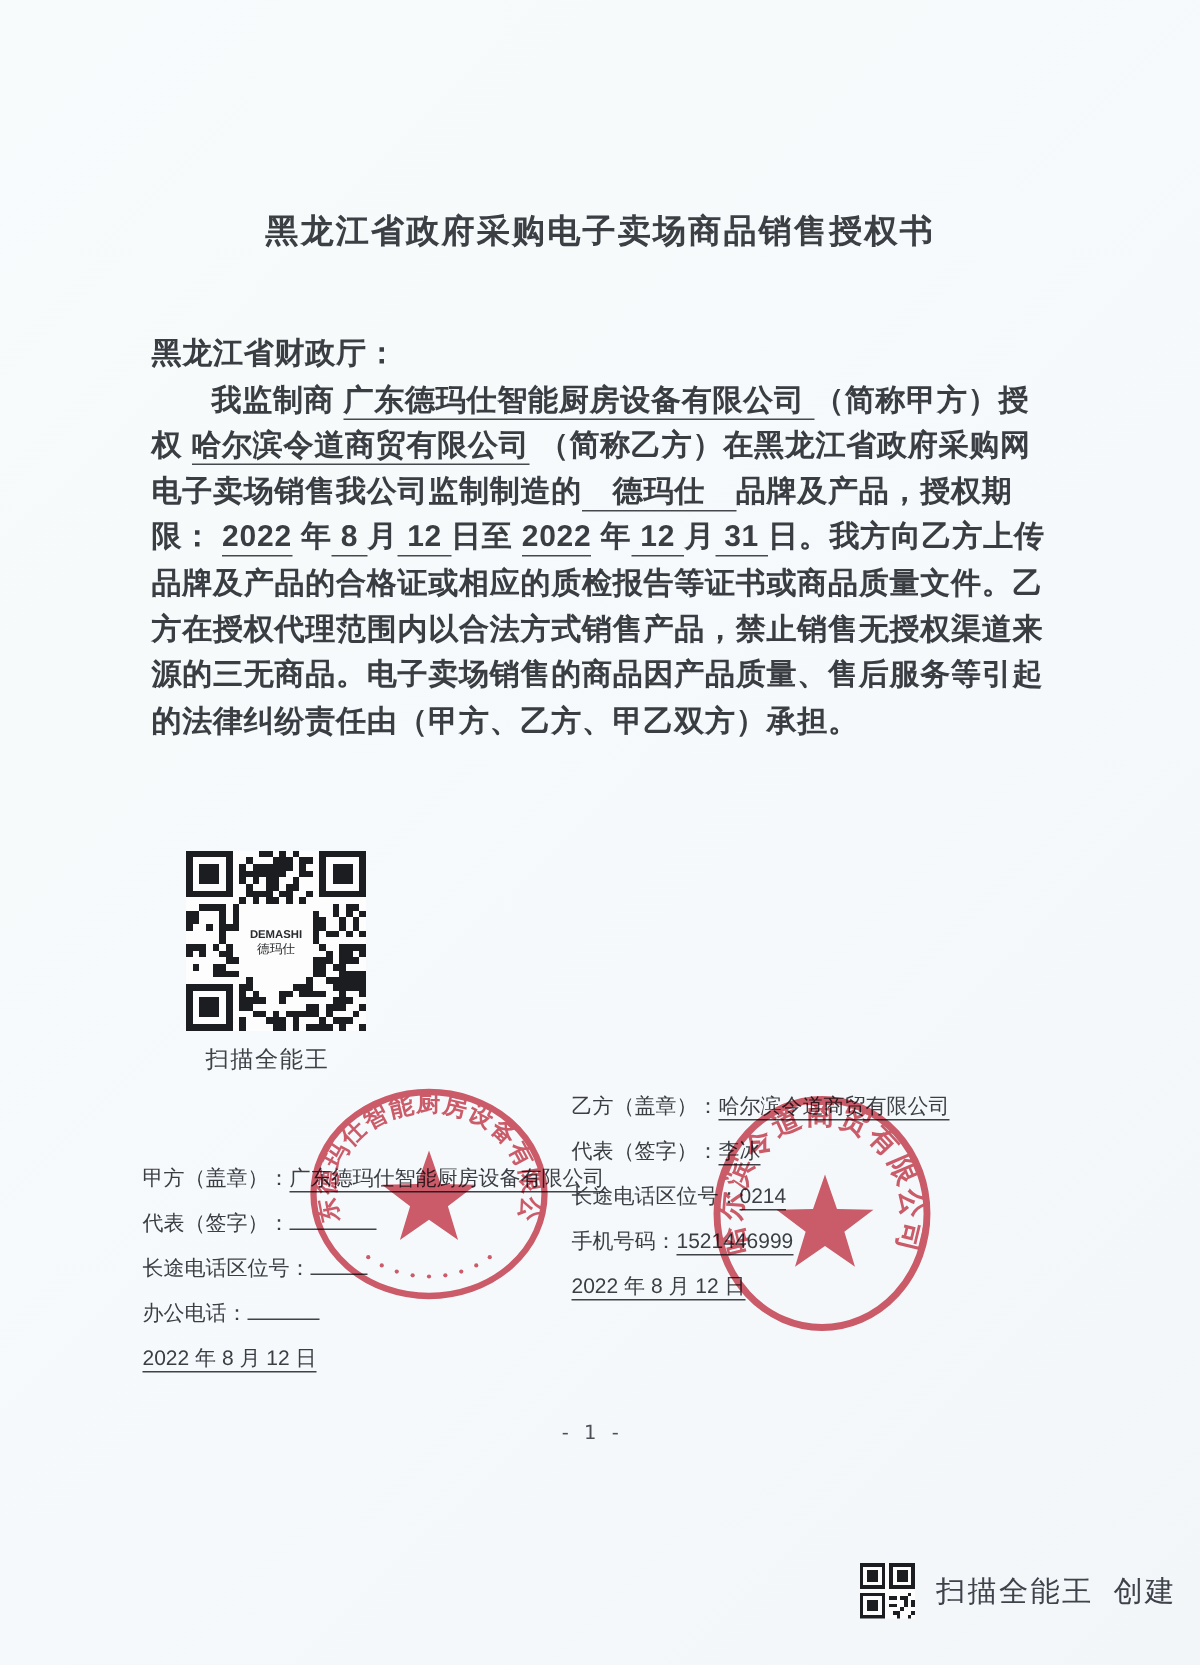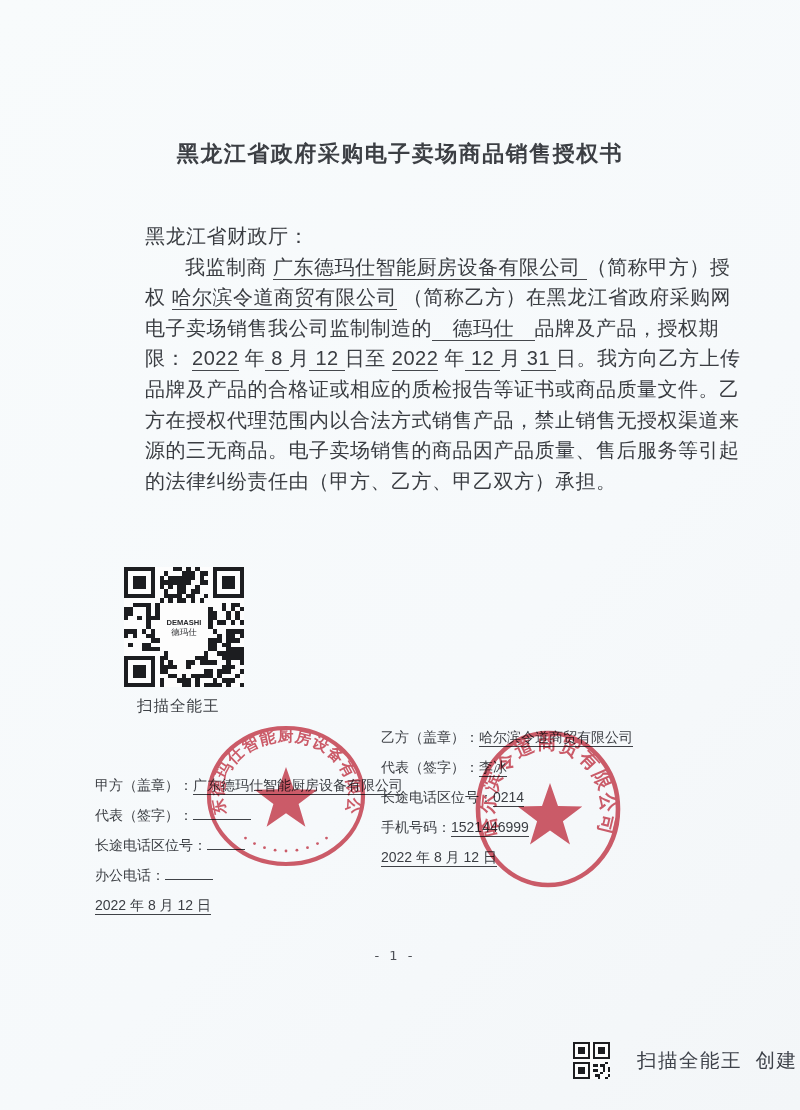--- a/index.html
+++ b/index.html
@@ -14,21 +14,21 @@
     color:#383b40;
   }
   .doc-title{
     position:absolute;left:0;top:139px;width:800px;
     text-align:center;font-size:22px;font-weight:700;
     letter-spacing:1.5px;color:#3c3f44;
   }
   .body-block{
     position:absolute;left:101px;top:221px;width:618px;
     font-size:20px;line-height:30.6px;letter-spacing:0.5px;
-    font-weight:400;color:#3a3d42;margin-left:44px;
+    font-weight:700;color:#3a3d42;
   }
   .salutation{display:block;}
   .paragraph{text-indent:2em;}
   .u{border-bottom:1.6px solid #45484d;padding-bottom:1px;}
   
   .qr-main{position:absolute;left:124px;top:565px;width:120px;height:124px;}
   .qr-caption{
     position:absolute;left:137px;top:696px;font-size:15.5px;
     letter-spacing:1px;color:#3d4045;font-weight:500;
   }
@@ -47,21 +47,21 @@
   .stamp-a{left:203px;top:722px;width:166px;height:148px;}
   .stamp-b{left:474px;top:729px;width:148px;height:160px;}
   
   .page-number{
     position:absolute;left:0;top:948px;width:790px;text-align:center;
     font-size:13px;letter-spacing:3px;color:#4d5056;font-family:"DejaVu Sans",sans-serif;
   }
   .watermark{position:absolute;left:573px;top:1041px;height:38px;display:flex;align-items:center;}
   .wm-qr{width:37px;height:37px;flex:0 0 aupx;}
   .wm-text{
-    margin-left:27px;font-family:"Liberation Serif","DejaVu Serif",serif;
+    margin-left:14px;font-family:"Liberation Serif","DejaVu Serif",serif;
     font-size:19.5px;color:#3e424a;word-spacing:7px;letter-spacing:1.5px;white-space:nowrap;
   }
 </style>
 </head>
 <body>
 
 <div class="paper">
 
   <div class="doc-title">黑龙江省政府采购电子卖场商品销售授权书</div>
 

